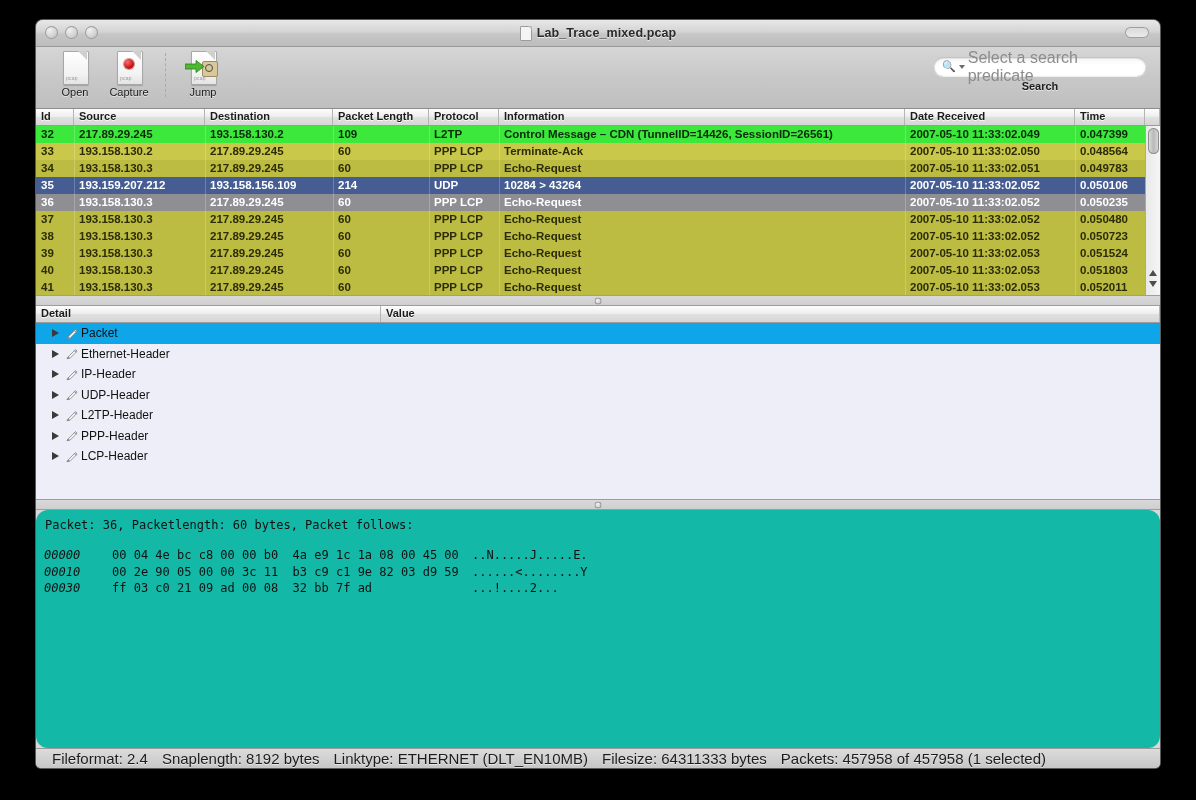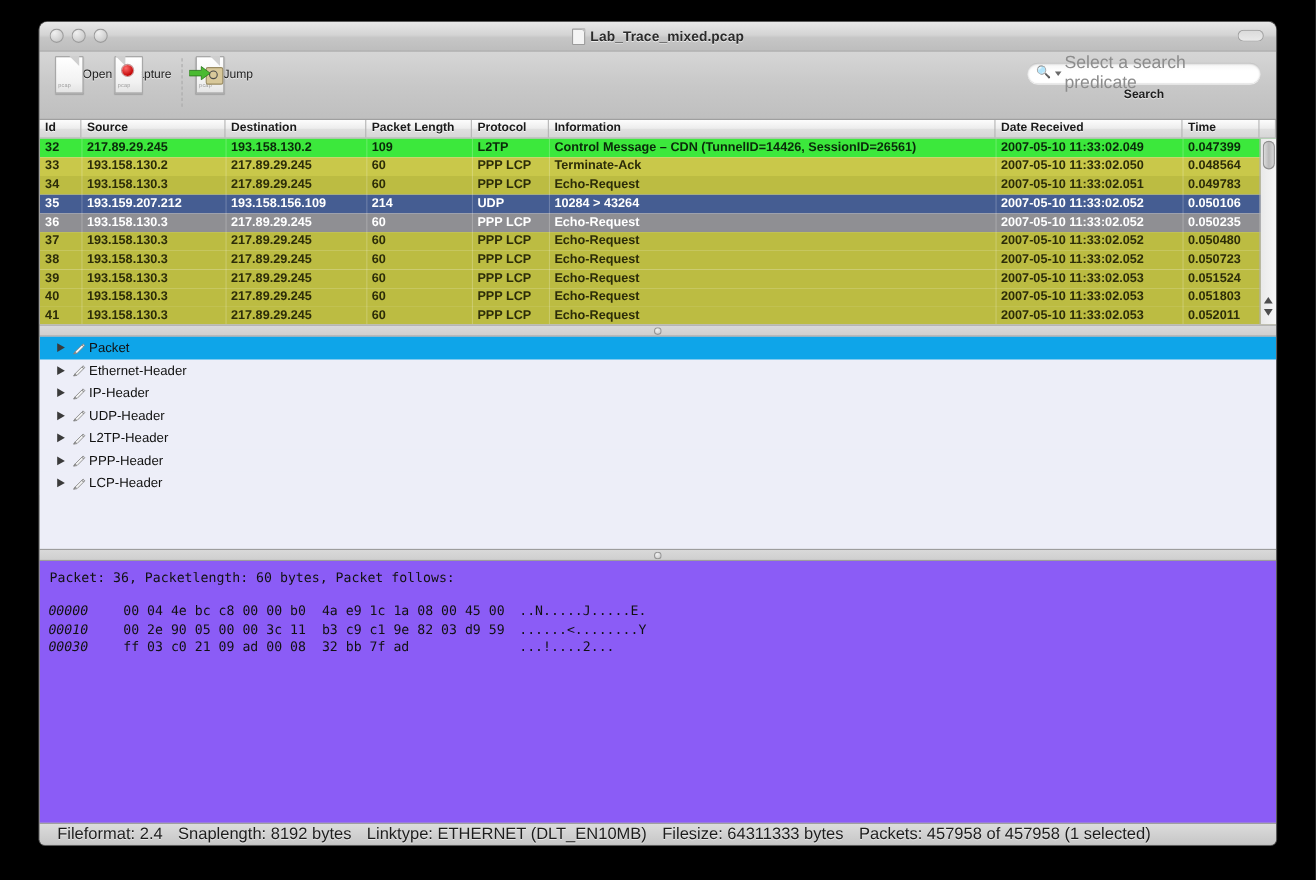--- a/index.html
+++ b/index.html
@@ -97,20 +97,21 @@
     border-bottom: 1px solid #8e8e8e;
     position: relative;
     display: flex;
     align-items: flex-start;
     padding: 4px 0 0 12px;
     box-sizing: border-box;
   }
   .tb-item {
     width: 54px;
     display: flex;
+    flex-direction: column;
     align-items: center;
     gap: 1px;
     cursor: default;
   }
   .tb-label {
     font-size: 11px;
     color: #1c1c1c;
     text-shadow: 0 1px 0 rgba(255,255,255,0.6);
   }
   .doc-ico {
@@ -400,24 +401,25 @@
   .pen-icon {
     width: 13px; height: 13px;
     margin-right: 3px;
     flex: 0 0 auto;
     position: relative;
   }
 
   
   #hex-pane {
     flex: 1 1 auto;
-    background: #8b5cf6;
+    background: #14b8a6;
     overflow: hidden;
     padding: 8px 0 0 8px;
     box-sizing: border-box;
+    border-radius: 12px;
   }
   .hex-summary {
     font-family: "DejaVu Sans Mono", monospace;
     font-size: 12px;
     color: #111111;
     padding-left: 1px;
     margin-bottom: 15px;
     white-space: pre;
   }
   .hex-line {
@@ -646,20 +648,24 @@
         </div>
       </div>
     </div>
   </div>
 
   <div class="splitter">
     <div class="dimple"></div>
   </div>
 
   <div id="detail-pane">
+    <div class="detail-head" id="detail-col-header">
+        <div class="ch" style="width: 345px;">Detail</div>
+        <div class="ch" style="width: 779px;">Value</div>
+      </div>
     <div class="tree" id="detail-rows">
         <div class="tree-row sel">
           <div class="tw"></div>
           <span class="pen-icon"><svg viewBox="0 0 16 16" width="13" height="13">
               <path d="M2.5 13.2 L4.2 10.6 L11.6 3.2 L13.6 5.2 L6.2 12.6 Z" fill="#f3f3f3" stroke="#7d7d7d" stroke-width="0.9"></path>
               <path d="M11.6 3.2 L13.0 1.9 L14.9 3.8 L13.6 5.2 Z" fill="#d6d6d6" stroke="#7d7d7d" stroke-width="0.9"></path>
               <path d="M2.5 13.2 L4.2 10.6 L5.2 11.6 Z" fill="#9a9a9a" stroke="#7d7d7d" stroke-width="0.7"></path>
             </svg></span>
           <span>Packet</span>
         </div>

